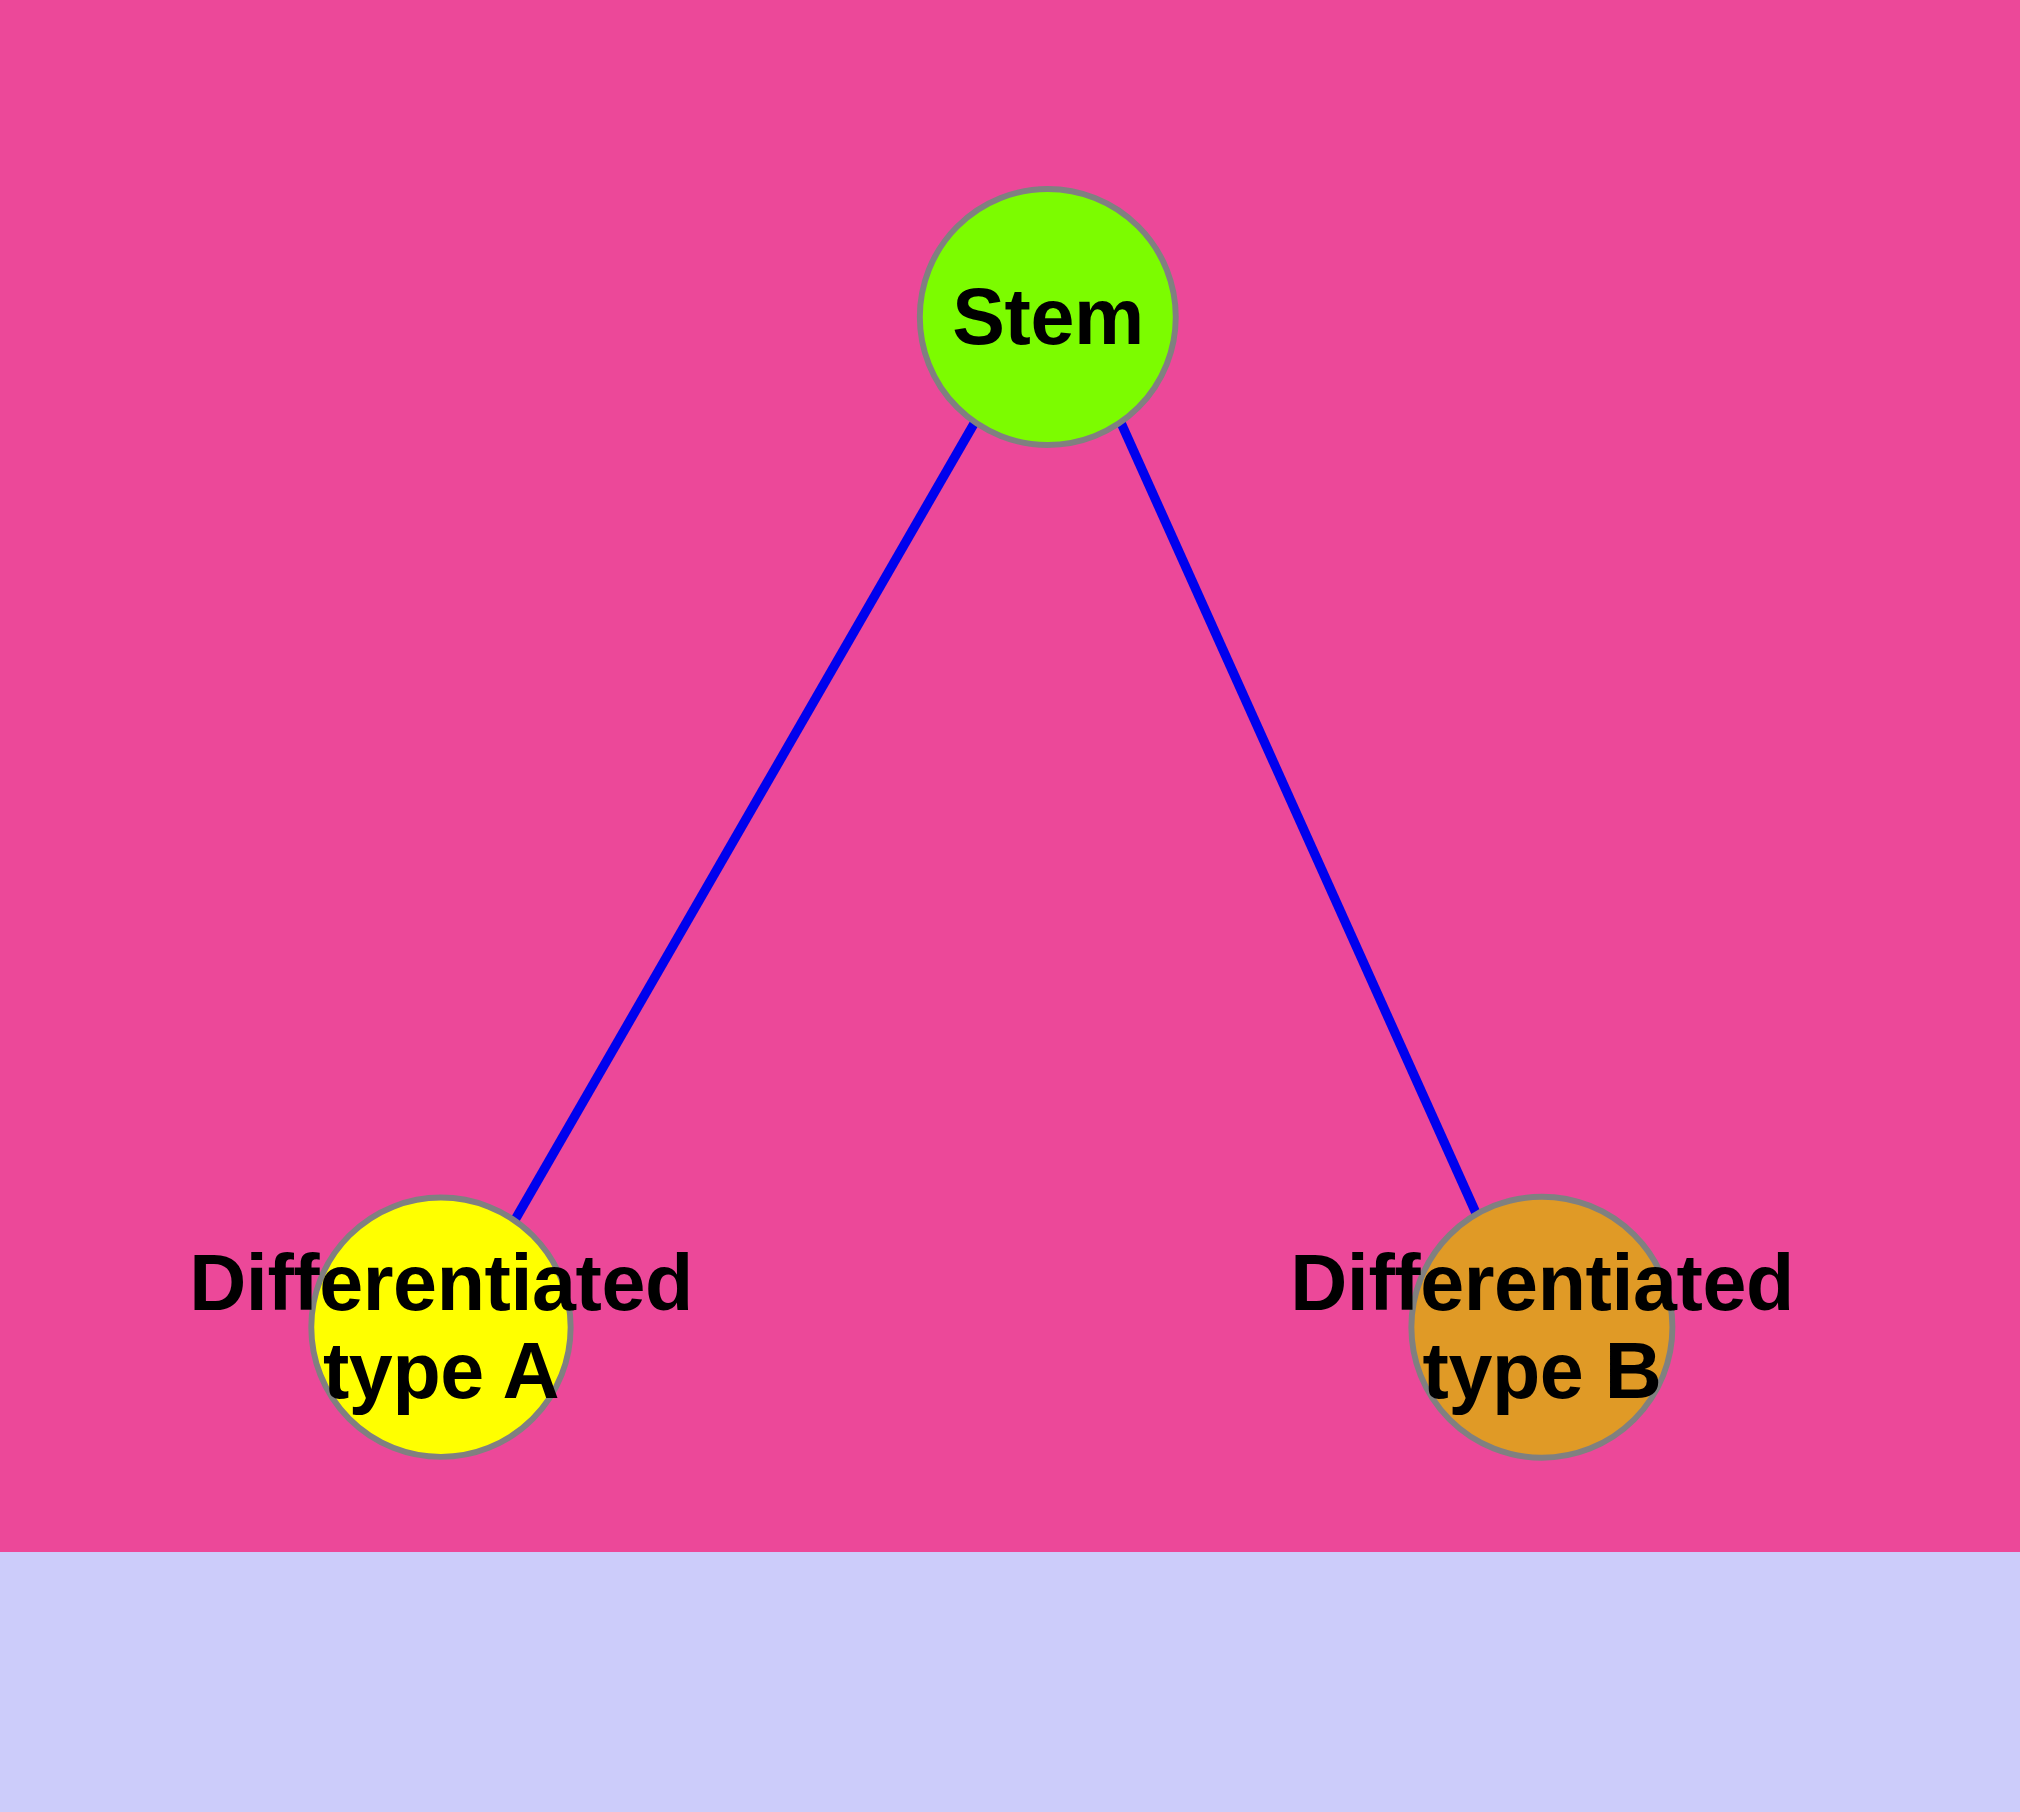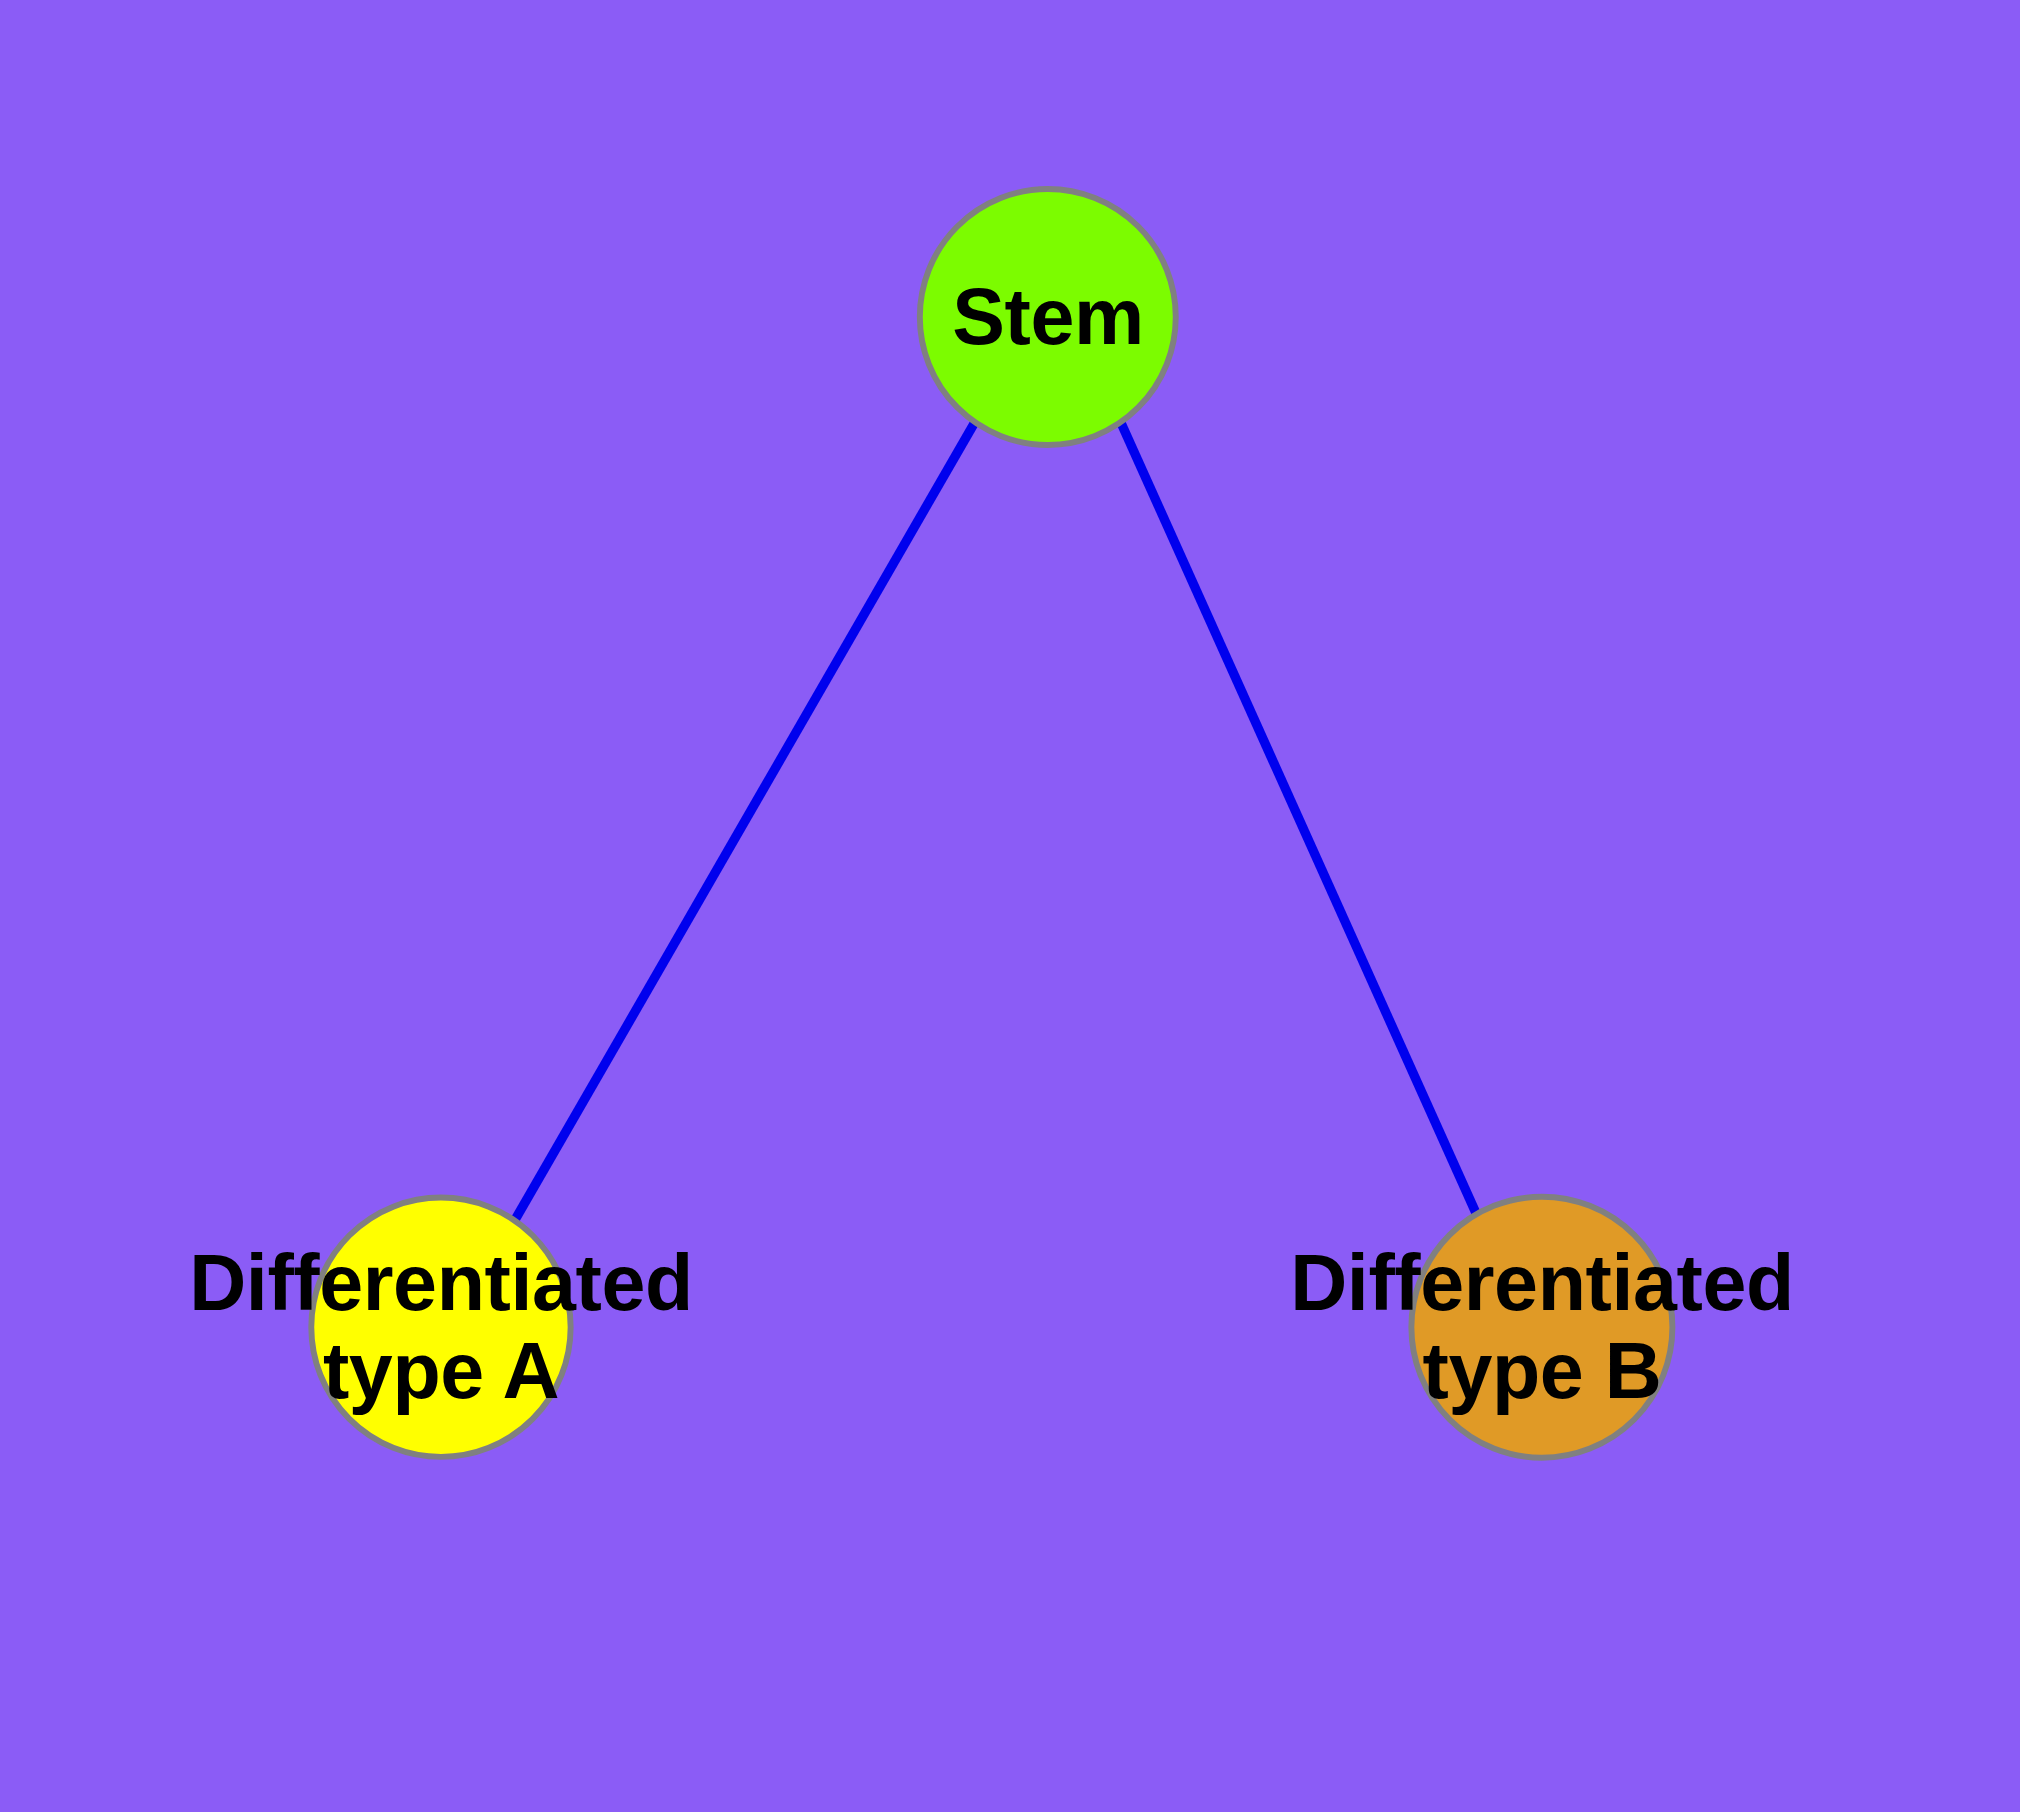--- a/index.html
+++ b/index.html
@@ -42,21 +42,21 @@
     line-height: 1.12;
     white-space: pre;
     transform: translate(-50%, -50%);
     pointer-events: none;
     letter-spacing: -0.4px;
   }
 </style>
 </head>
 <body>
 
-<div id="canvas" style="width: 2021px; height: 1812px; background: #8b5cf6;">
+<div id="canvas" style="width: 2021px; height: 1552px; background: #ec4899;">
 
   <svg id="graph-svg" viewBox="0 0 2384 2138" xmlns="http://www.w3.org/2000/svg">
 
     <g>
       <line class="edge-line" x1="1150" y1="498" x2="607" y2="1440" stroke="#0000ee"></line>
       <line class="edge-line" x1="1322" y1="498" x2="1742" y2="1433" stroke="#0000ee"></line>
     </g>
 
     <g>
       <circle class="node-circle" cx="1236" cy="374" r="151" fill="#7cfc00" stroke="#808080"></circle>

